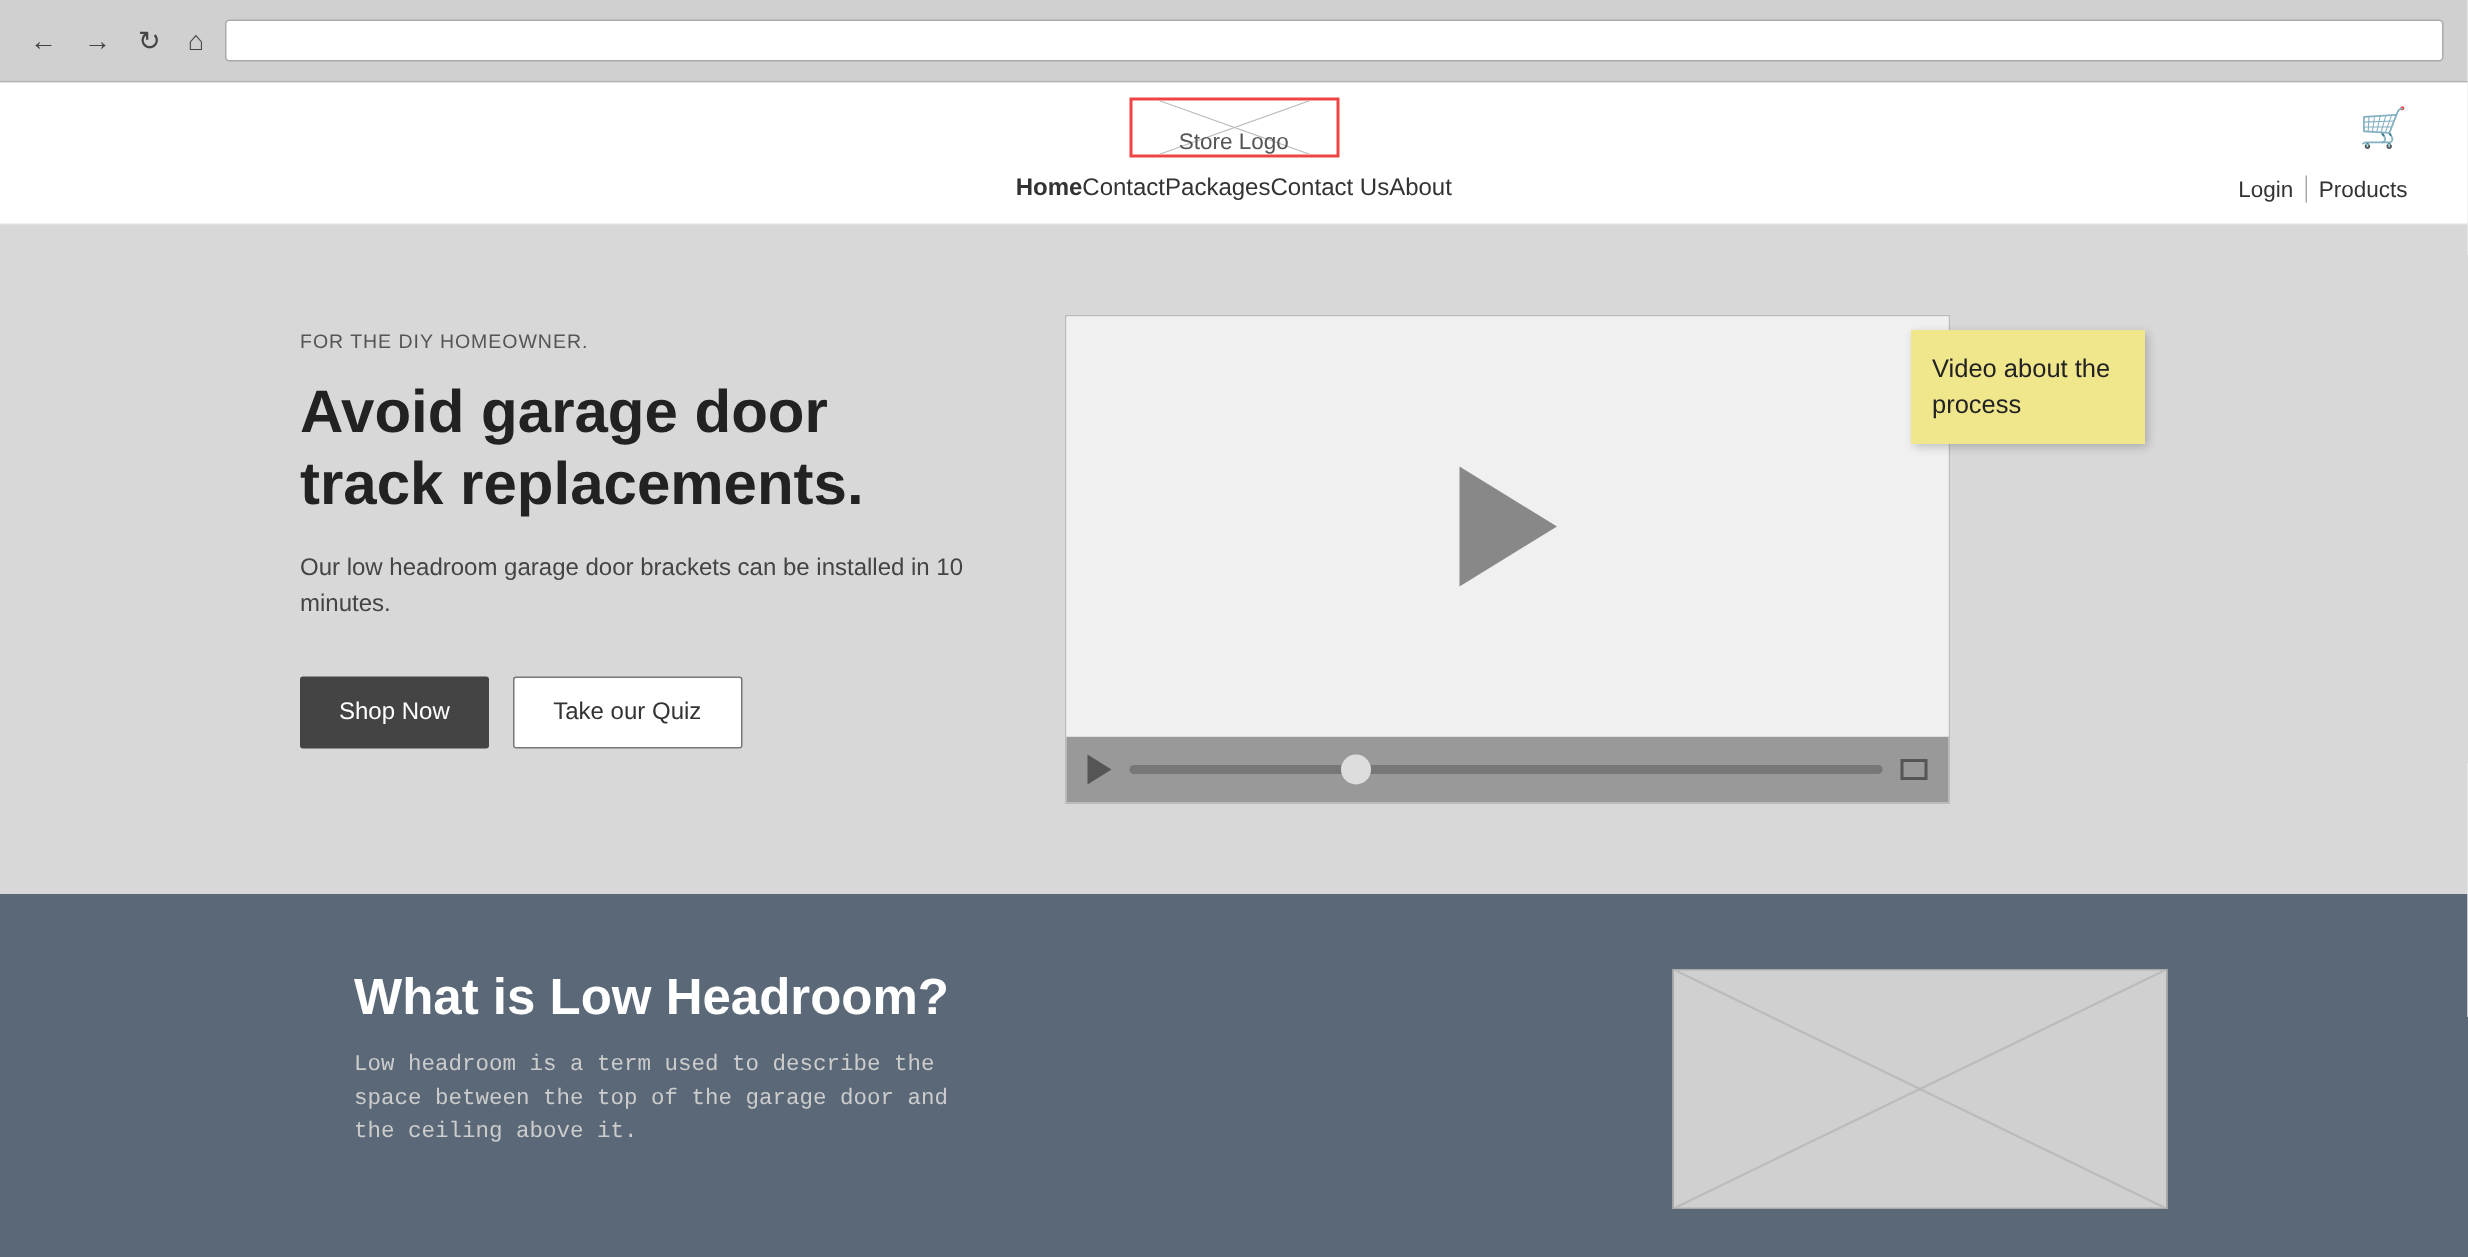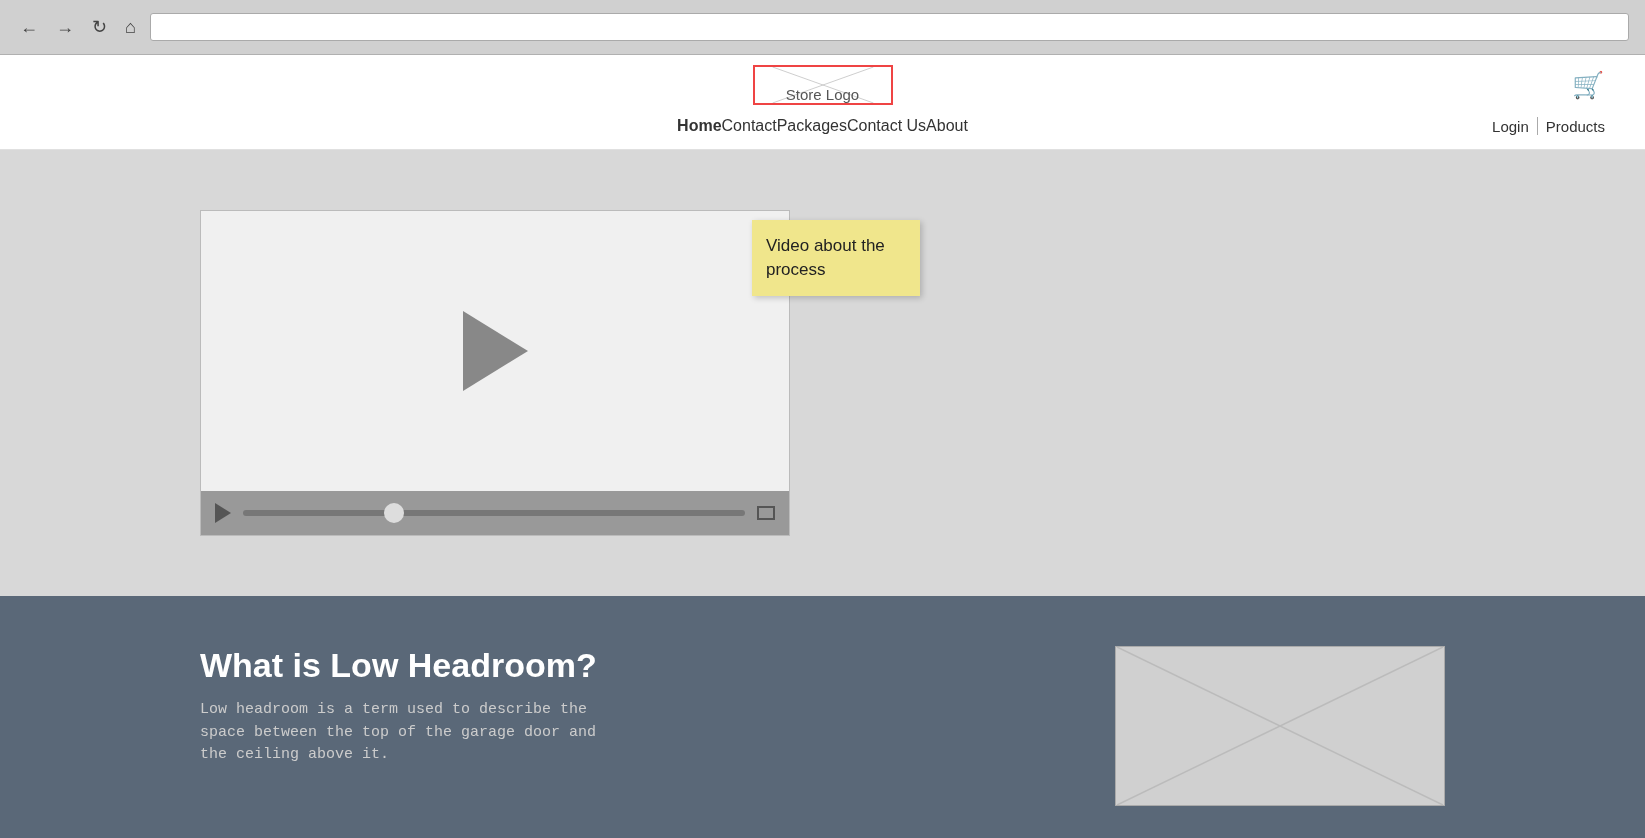--- a/index.html
+++ b/index.html
@@ -231,41 +231,42 @@
       border: 2px solid #555;
       cursor: pointer;
       flex-shrink: 0;
     }
 
     
     .sticky-note {
       position: absolute;
       top: 10px;
       right: -130px;
-      width: 168px;
+      width: 156px;
       background: #f0e68c;
       padding: 14px;
       font-size: 17px;
       line-height: 1.4;
       color: #222;
       box-shadow: 2px 2px 6px rgba(0,0,0,0.2);
     }
 
     
     .lower-section {
       background: #5a6878;
       padding: 50px 200px 50px 200px;
       display: flex;
       align-items: flex-start;
       gap: 60px;
       min-height: 160px;
     }
     .lower-content {
       flex: 0 0 auto;
       max-width: 420px;
+      margin-left: 36px;
     }
     .lower-title {
       font-size: 34px;
       font-weight: bold;
       color: #fff;
       margin-bottom: 14px;
     }
     .lower-desc {
       font-size: 15px;
       color: #ccc;
@@ -319,20 +320,29 @@
     <a class="nav-link">About</a>
     <div class="auth-links">
       <span class="auth-link">Login</span>
       <div class="auth-divider"></div>
       <span class="auth-link">Products</span>
     </div>
   </div>
 </div>
 
 <div class="hero">
+  <div class="hero-content">
+    <p class="hero-subtitle">FOR THE DIY HOMEOWNER.</p>
+    <h1 class="hero-title">Avoid garage door track replacements.</h1>
+    <p class="hero-desc">Our low headroom garage door brackets can be installed in 10 minutes.</p>
+    <div class="hero-buttons">
+      <button class="btn-dark">Shop Now</button>
+      <button class="btn-outline">Take our Quiz</button>
+    </div>
+  </div>
 
   <div class="video-wrap">
     <div class="video-player">
       <div class="video-screen">
         <div class="play-btn"></div>
       </div>
       <div class="video-controls">
         <div class="ctrl-play"></div>
         <div class="progress-bar">
           <div class="progress-thumb"></div>

